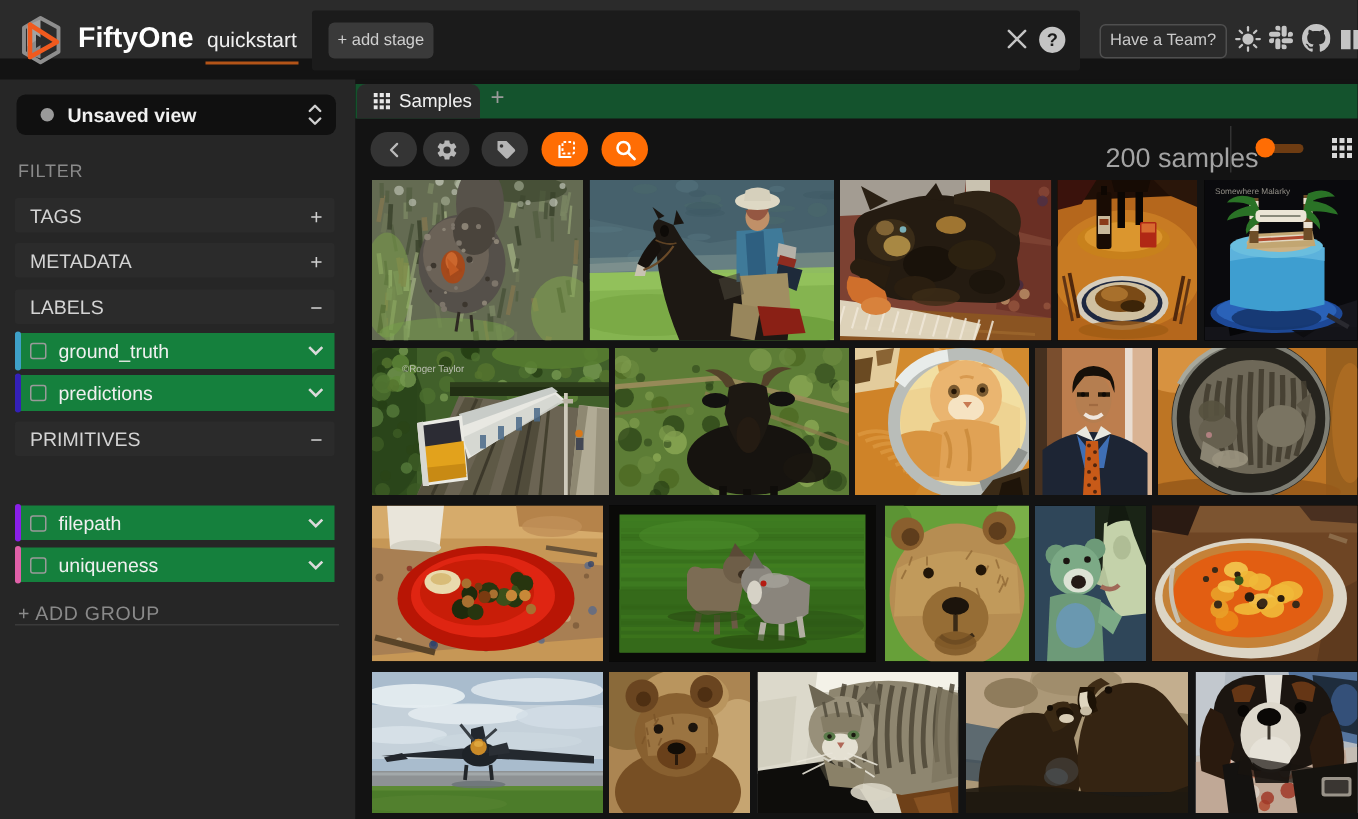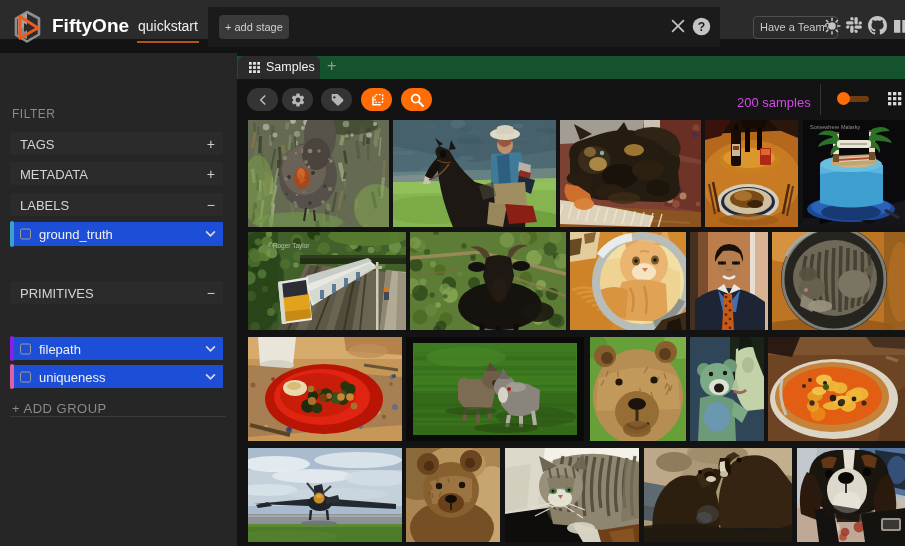--- a/index.html
+++ b/index.html
@@ -5,50 +5,50 @@
 * { margin:0; padding:0; box-sizing:border-box; }
 html,body { width:905px; height:546px; overflow:hidden; background:#131313; font-family:"Liberation Sans",sans-serif; }
 #topbar { position:absolute; left:0; top:0; width:905px; height:39px; background:#2b2b2b; }
 #logo { position:absolute; left:10px; top:9px; }
 #brand { position:absolute; left:52px; top:15px; color:#fff; font-size:19px; font-weight:bold; letter-spacing:0px; }
 #dsname { position:absolute; left:138px; top:18px; color:#eee; font-size:14px; }
 #dsline { position:absolute; left:137px; top:41px; width:62px; height:2px; background:#b35418; }
 #searchbar { position:absolute; left:208px; top:7px; width:512px; height:40px; background:#1b1b1b; border-radius:2px; }
 #addstage { position:absolute; left:11px; top:8px; height:24px; background:#3a3a3a; border-radius:4px; color:#cfcfcf; font-size:11px; line-height:24px; padding:0 6px; }
 .tbicon { position:absolute; top:0; color:#c4c4c4; }
-#haveteam { position:absolute; left:733px; top:16px; height:23px; border:1px solid #4f4f4f; border-radius:4px; color:#c9c9c9; font-size:11px; line-height:21px; padding:0 6px; white-space:nowrap;margin-left:20px; }
+#haveteam { position:absolute; left:733px; top:16px; height:23px; border:1px solid #4f4f4f; border-radius:4px; color:#c9c9c9; font-size:11px; line-height:21px; padding:0 6px; white-space:nowrap; }
 
 #sidebar { position:absolute; left:0; top:53px; width:237px; height:493px; background:#262626; }
 #viewsel { position:absolute; left:11px; top:10px; width:213px; height:27px; background:#101010; border-radius:6px; }
 #viewsel .dot { position:absolute; left:16px; top:9px; width:9px; height:9px; border-radius:50%; background:#9a9a9a; }
 #viewsel .vtext { position:absolute; left:34px; top:6px; color:#f0f0f0; font-size:13px; font-weight:bold; }
 #viewsel .updown { position:absolute; }
 #filterlbl { position:absolute; left:12px; top:54px; color:#8a8a8a; font-size:12px; letter-spacing:0.5px; }
 .srow { position:absolute; left:10px; width:213px; background:#2b2b2b; border-radius:2px; color:#d4d4d4; font-size:13px; }
 .srow .rt { position:absolute; left:10px; top:50%; transform:translateY(-50%); }
 .srow .pm { position:absolute; right:8px; top:50%; transform:translateY(-50%); color:#cfcfcf; font-size:14px; }
-.frow { position:absolute; left:10px; width:213px; background:#1d4ed8; color:#f0f0f0; font-size:13px; }
+.frow { position:absolute; left:10px; width:213px; background:#15803d; color:#f0f0f0; font-size:13px; }
 .frow .bar { position:absolute; left:0px; top:-1px; bottom:-1px; width:4px; border-radius:2px; }
 .frow .cb { position:absolute; left:10px; top:50%; transform:translateY(-50%); width:11px; height:11px; border:1.5px solid #9a9a9a; border-radius:2px; }
 .frow .ft { position:absolute; left:29px; top:50%; transform:translateY(-50%); }
 .frow .ch { position:absolute; right:7px; top:50%; transform:translateY(-50%); color:#dadada; }
 #addgroup { position:absolute; left:12px; top:348px; color:#8a8a8a; font-size:13px; letter-spacing:0.5px; }
 #sidediv { position:absolute; left:10px; top:363px; width:216px; height:1px; background:#3a3a3a; }
 
 #main { position:absolute; left:237px; top:53px; width:668px; height:493px; background:#131313; }
 #tabbar { position:absolute; left:0; top:3px; width:668px; height:23px; background:#14532d; }
 #tabactive { position:absolute; left:1px; top:0; width:82px; height:23px; background:#2b2b2b; border-radius:6px 6px 0 0; color:#f0f0f0; font-size:12.5px; }
 #tabactive .gi { position:absolute; left:11px; top:6px; }
 #tabactive .tt { position:absolute; left:28px; top:4px; font-weight:500;}
 #tabplus { position:absolute; left:90px; top:1px; color:#9a9a9a; font-size:16px; font-weight:300; }
 #toolrow { position:absolute; left:0; top:26px; width:668px; height:64px; }
 .pill { position:absolute; top:9px; width:31px; height:23px; border-radius:12px; background:#343434; }
 .pill.orange { background:#ff6d04; }
 .pill svg { position:absolute; left:50%; top:50%; transform:translate(-50%,-50%); }
-#nsamples { position:absolute; left:500px; top:16px; color:#d946ef; font-size:13px; }
+#nsamples { position:absolute; left:500px; top:16px; color:#a3a3a3; font-size:18px; }
 #vdiv { position:absolute; left:583px; top:5px; width:1px; height:31px; background:#333; }
 #toggle { position:absolute; left:606px; top:17px; width:26px; height:6px; background:#6e3c12; border-radius:3px; }
 #toggle .knob { position:absolute; left:-6px; top:-4px; width:13px; height:13px; border-radius:50%; background:#ff6d04; }
 
 .cell { position:absolute; overflow:hidden; background:#000; }
 .cell svg { display:block; }
 </style>
 </head>
 <body>
 <div id="topbar">
@@ -93,37 +93,52 @@
   <svg class="tbicon" style="left:868px;top:16px;" width="19" height="19" viewBox="0 0 16 16" fill="#c4c4c4">
       <path d="M8 0C3.58 0 0 3.58 0 8c0 3.54 2.29 6.53 5.47 7.59.4.07.55-.17.55-.38 0-.19-.01-.82-.01-1.49-2.01.37-2.53-.49-2.69-.94-.09-.23-.48-.94-.82-1.13-.28-.15-.68-.52-.01-.53.63-.01 1.08.58 1.23.82.72 1.21 1.87.87 2.33.66.07-.52.28-.87.51-1.07-1.78-.2-3.64-.89-3.64-3.95 0-.87.31-1.59.82-2.15-.08-.2-.36-1.02.08-2.12 0 0 .67-.21 2.2.82.64-.18 1.32-.27 2-.27s1.36.09 2 .27c1.53-1.04 2.2-.82 2.2-.82.44 1.1.16 1.92.08 2.12.51.56.82 1.27.82 2.15 0 3.07-1.87 3.75-3.65 3.95.29.25.54.73.54 1.48 0 1.07-.01 1.93-.01 2.2 0 .21.15.46.55.38A8.01 8.01 0 0 0 16 8c0-4.42-3.58-8-8-8z"></path>
     </svg>
   <svg class="tbicon" style="left:892px;top:17px;" width="19" height="18" viewBox="0 0 24 24" fill="#c4c4c4">
       <path d="M2 4 h8.5 v17 h-8.5 z"></path>
       <path d="M13 4 h9 v17 h-9 z"></path>
     </svg>
 </div>
 
 <div id="sidebar">
+  <div id="viewsel">
+      <div class="dot"></div>
+      <div class="vtext">Unsaved view</div>
+      <svg class="updown" style="right:9px;top:6px;" width="10" height="15" viewBox="0 0 10 15">
+        <path d="M1.5 5 L5 1.5 L8.5 5 M1.5 10 L5 13.5 L8.5 10" fill="none" stroke="#cfcfcf" stroke-width="1.6" stroke-linecap="round" stroke-linejoin="round"></path>
+      </svg>
+    </div>
   <div id="filterlbl">FILTER</div>
   <div class="srow" style="top:79px;height:23px;">
       <span class="rt">TAGS</span>
       <span class="pm">+</span>
     </div>
   <div class="srow" style="top:109px;height:23px;">
       <span class="rt">METADATA</span>
       <span class="pm">+</span>
     </div>
   <div class="srow" style="top:140px;height:23px;">
       <span class="rt">LABELS</span>
       <span class="pm">−</span>
     </div>
   <div class="frow" style="top:169px;height:24px;">
       <div class="bar" style="background:#3ea0c8;"></div>
       <div class="cb"></div>
       <span class="ft">ground_truth</span>
+      <svg class="ch" width="11" height="7" viewBox="0 0 12 8">
+        <path d="M1 1 L6 6 L11 1" fill="none" stroke="#dadada" stroke-width="2"></path>
+      </svg>
+    </div>
+  <div class="frow" style="top:197px;height:24px;">
+      <div class="bar" style="background:#3420b8;"></div>
+      <div class="cb"></div>
+      <span class="ft">predictions</span>
       <svg class="ch" width="11" height="7" viewBox="0 0 12 8">
         <path d="M1 1 L6 6 L11 1" fill="none" stroke="#dadada" stroke-width="2"></path>
       </svg>
     </div>
   <div class="srow" style="top:228px;height:23px;">
       <span class="rt">PRIMITIVES</span>
       <span class="pm">−</span>
     </div>
   <div class="frow" style="top:284px;height:23px;">
       <div class="bar" style="background:#8a1fe8;"></div>

